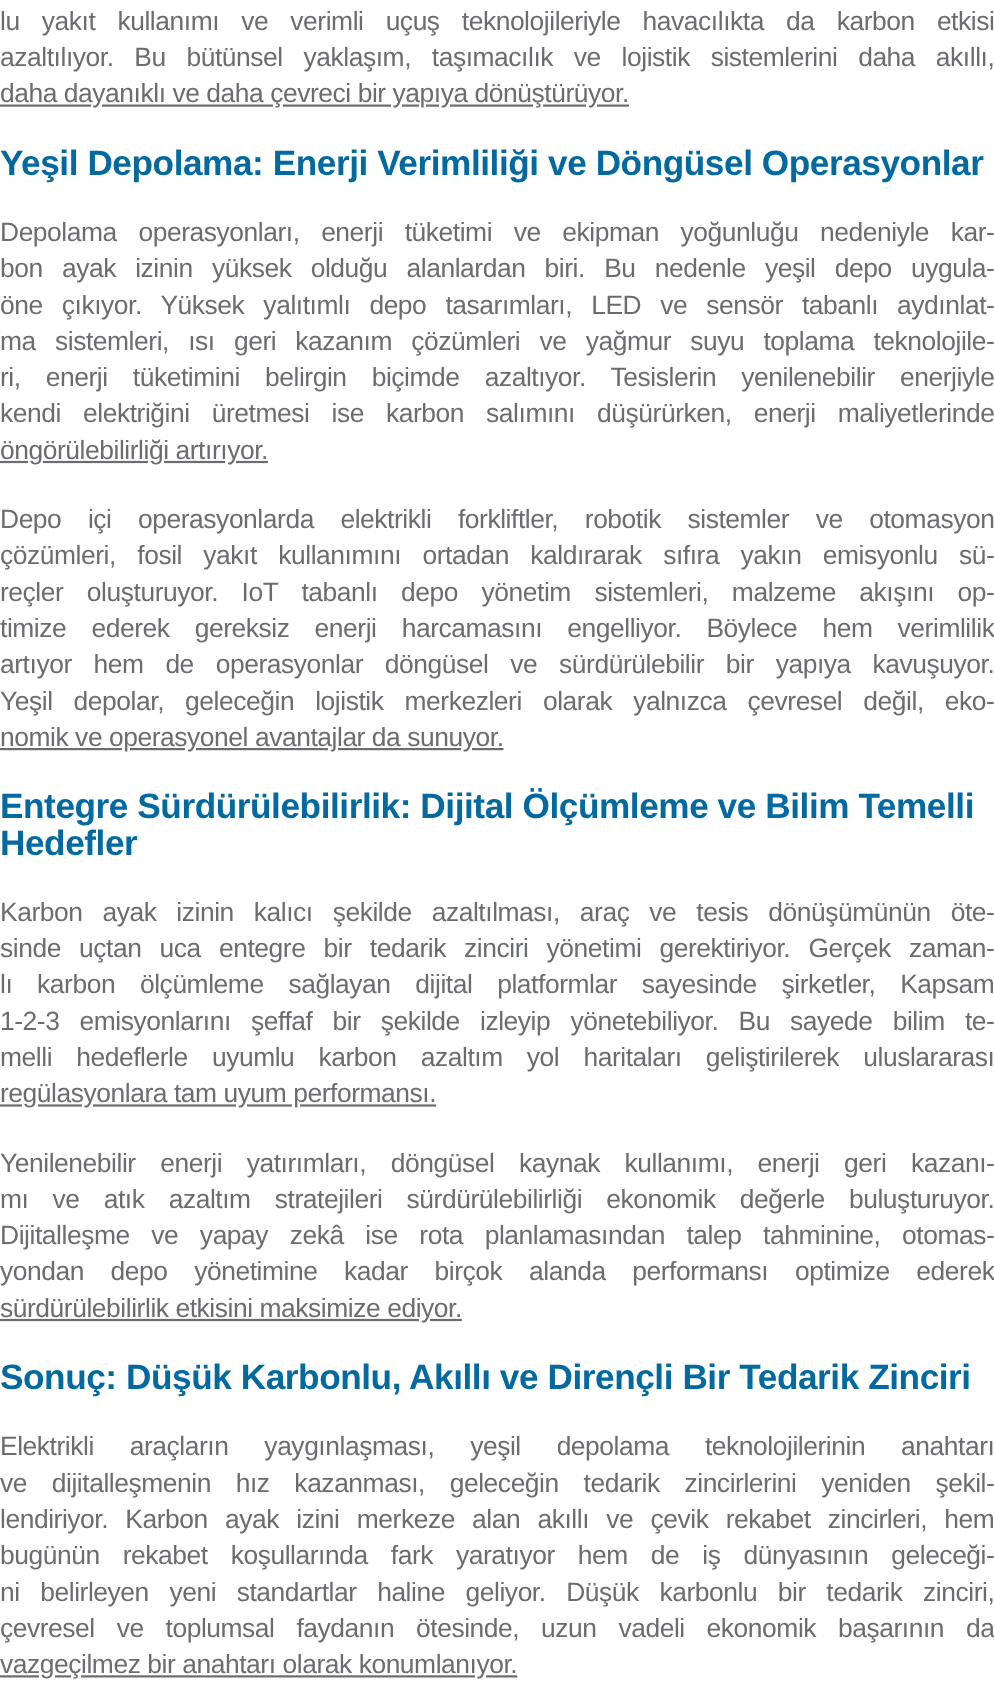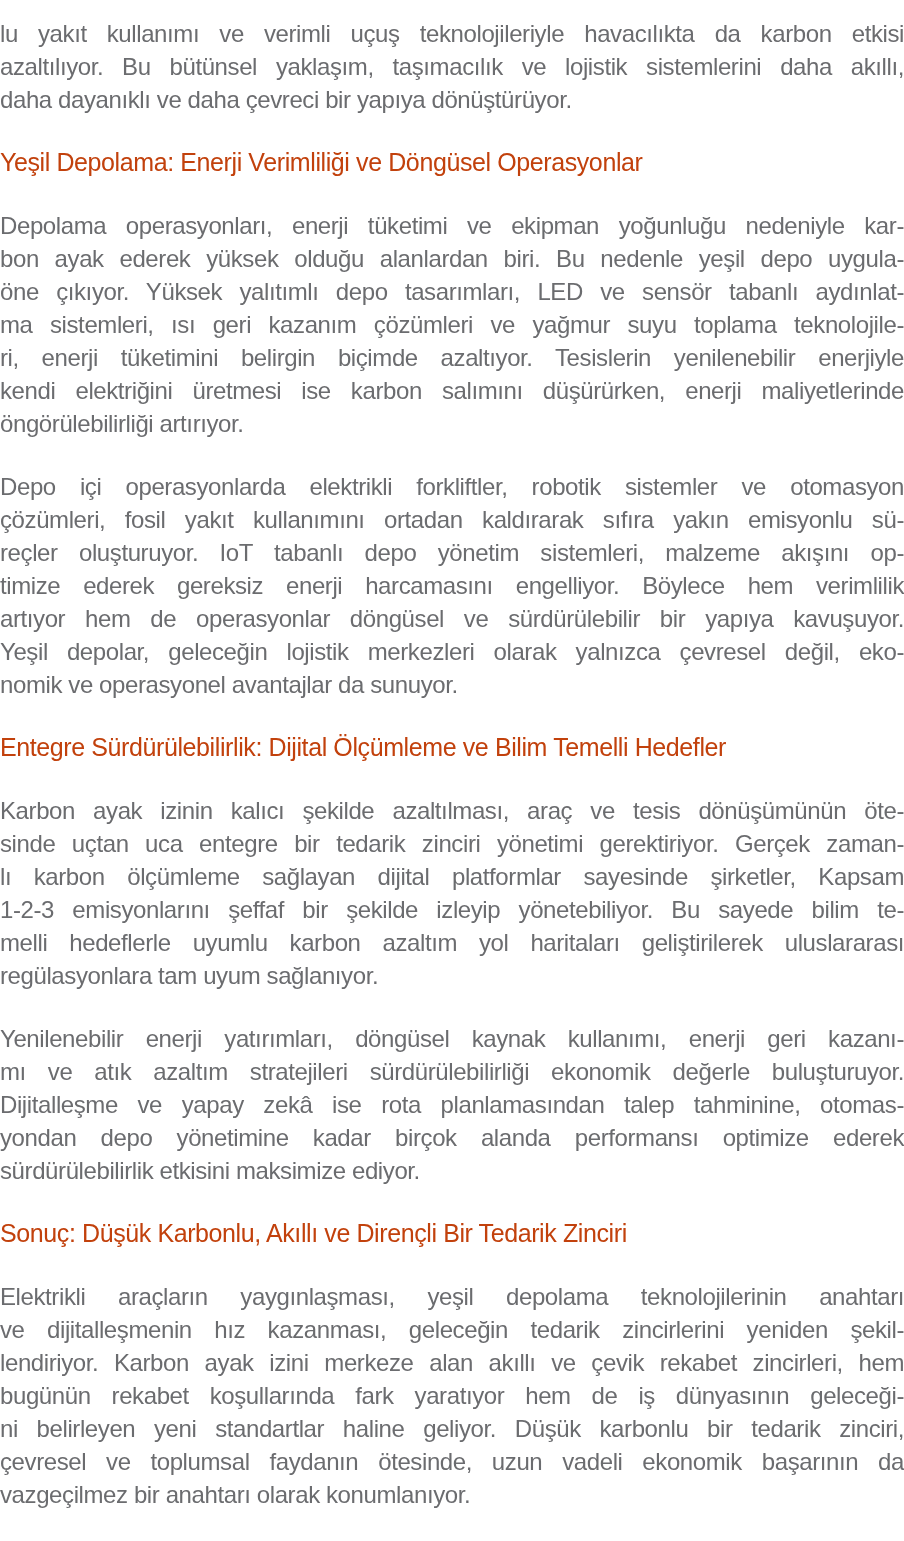--- a/index.html
+++ b/index.html
@@ -7,66 +7,67 @@
     padding: 0;
     background: #ffffff;
   }
   body {
     width: 904px;
     height: 1541px;
     overflow: hidden;
     font-family: "Liberation Sans", sans-serif;
   }
   .doc {
-    padding-top: 17px;
+    padding-top: 3px;
     width: 904px;
   }
   .para {
     margin: 0 0 30px 0;
   }
   .line {
     font-size: 24px;
     line-height: 33px;
     letter-spacing: -0.4px;
     color: #6b6c6f;
     text-align: justify;
     text-align-last: justify;
     white-space: normal;
     width: 904px;
   }
   .line.last {
     text-align: right;
     text-align-last: left;
+    text-decoration: underline;
   }
   .heading {
-    font-size: 25px;
+    font-size: 32px;
     line-height: 33px;
-    font-weight: normal;
-    color: #c2410c;
+    font-weight: bold;
+    color: #0369a1;
     letter-spacing: -0.4px;
     margin: 0 0 30px 0;
     text-align: left;
   }
 </style>
 </head>
 <body>
 
 <div class="doc">
 
   <div class="para">
     <div class="line">lu yakıt kullanımı ve verimli uçuş teknolojileriyle havacılıkta da karbon etkisi</div>
     <div class="line">azaltılıyor. Bu bütünsel yaklaşım, taşımacılık ve lojistik sistemlerini daha akıllı,</div>
     <div class="line last">daha dayanıklı ve daha çevreci bir yapıya dönüştürüyor.</div>
   </div>
 
   <h2 class="heading">Yeşil Depolama: Enerji Verimliliği ve Döngüsel Operasyonlar</h2>
 
   <div class="para">
     <div class="line">Depolama operasyonları, enerji tüketimi ve ekipman yoğunluğu nedeniyle kar-</div>
-    <div class="line">bon ayak ederek yüksek olduğu alanlardan biri. Bu nedenle yeşil depo uygula-</div>
+    <div class="line">bon ayak izinin yüksek olduğu alanlardan biri. Bu nedenle yeşil depo uygula-</div>
     <div class="line">öne çıkıyor. Yüksek yalıtımlı depo tasarımları, LED ve sensör tabanlı aydınlat-</div>
     <div class="line">ma sistemleri, ısı geri kazanım çözümleri ve yağmur suyu toplama teknolojile-</div>
     <div class="line">ri, enerji tüketimini belirgin biçimde azaltıyor. Tesislerin yenilenebilir enerjiyle</div>
     <div class="line">kendi elektriğini üretmesi ise karbon salımını düşürürken, enerji maliyetlerinde</div>
     <div class="line last">öngörülebilirliği artırıyor.</div>
   </div>
 
   <div class="para">
     <div class="line">Depo içi operasyonlarda elektrikli forkliftler, robotik sistemler ve otomasyon</div>
     <div class="line">çözümleri, fosil yakıt kullanımını ortadan kaldırarak sıfıra yakın emisyonlu sü-</div>
@@ -78,21 +79,21 @@
   </div>
 
   <h2 class="heading">Entegre Sürdürülebilirlik: Dijital Ölçümleme ve Bilim Temelli Hedefler</h2>
 
   <div class="para">
     <div class="line">Karbon ayak izinin kalıcı şekilde azaltılması, araç ve tesis dönüşümünün öte-</div>
     <div class="line">sinde uçtan uca entegre bir tedarik zinciri yönetimi gerektiriyor. Gerçek zaman-</div>
     <div class="line">lı karbon ölçümleme sağlayan dijital platformlar sayesinde şirketler, Kapsam</div>
     <div class="line">1-2-3 emisyonlarını şeffaf bir şekilde izleyip yönetebiliyor. Bu sayede bilim te-</div>
     <div class="line">melli hedeflerle uyumlu karbon azaltım yol haritaları geliştirilerek uluslararası</div>
-    <div class="line last">regülasyonlara tam uyum sağlanıyor.</div>
+    <div class="line last">regülasyonlara tam uyum performansı.</div>
   </div>
 
   <div class="para">
     <div class="line">Yenilenebilir enerji yatırımları, döngüsel kaynak kullanımı, enerji geri kazanı-</div>
     <div class="line">mı ve atık azaltım stratejileri sürdürülebilirliği ekonomik değerle buluşturuyor.</div>
     <div class="line">Dijitalleşme ve yapay zekâ ise rota planlamasından talep tahminine, otomas-</div>
     <div class="line">yondan depo yönetimine kadar birçok alanda performansı optimize ederek</div>
     <div class="line last">sürdürülebilirlik etkisini maksimize ediyor.</div>
   </div>
 

